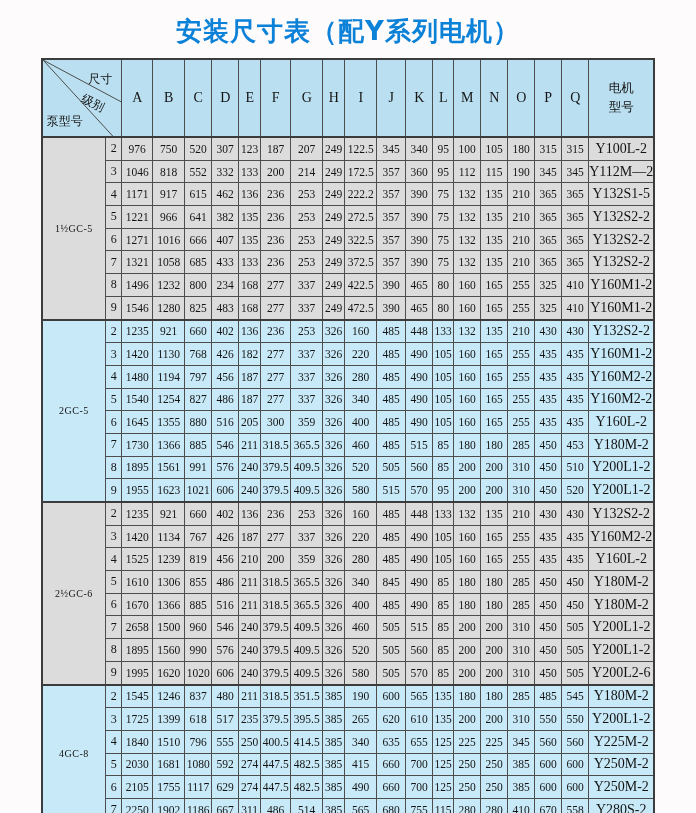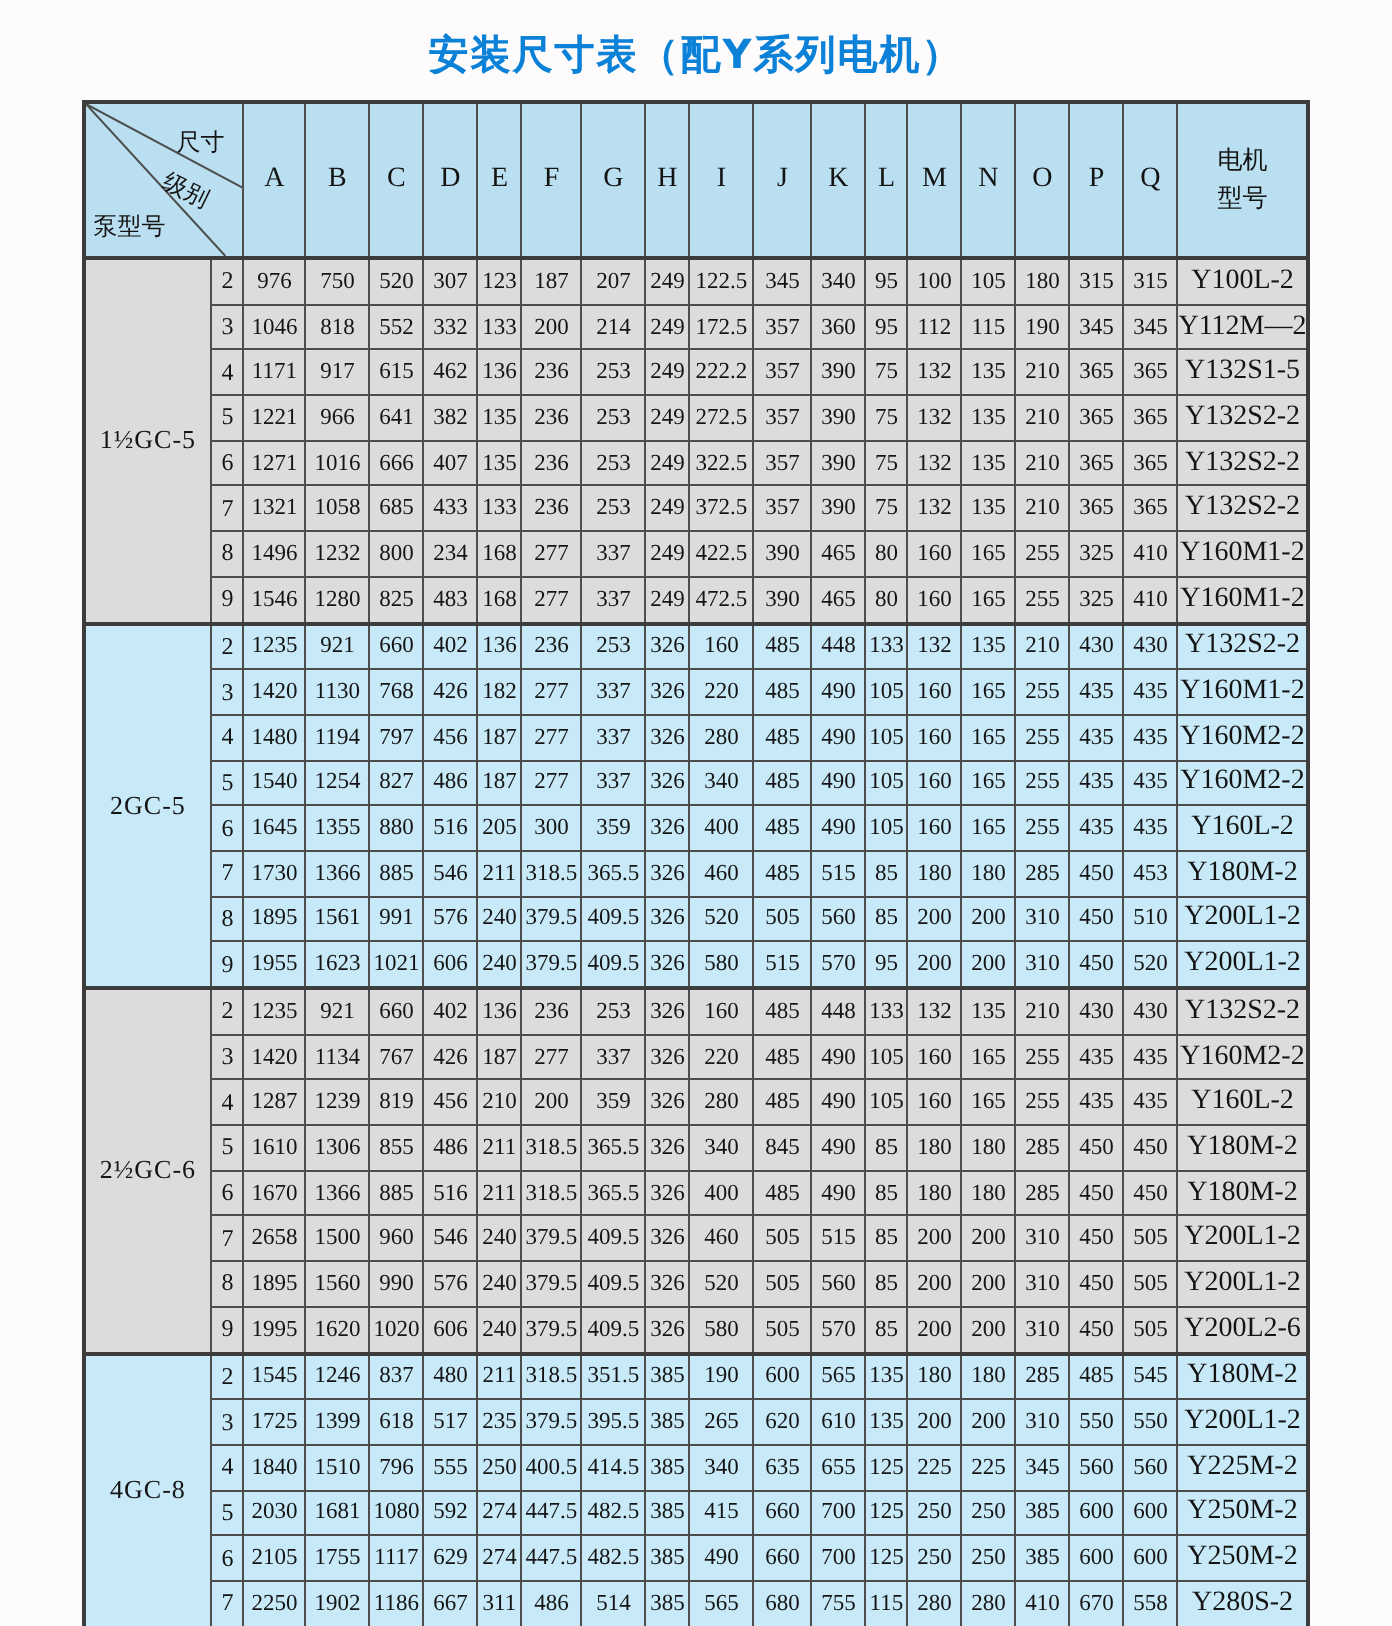--- a/index.html
+++ b/index.html
@@ -12,21 +12,21 @@
   html,body{margin:0;padding:0;}
   body{
     width:696px;height:813px;background:#fdfbfb;
     font-family:"Liberation Serif",serif;color:#141414;
   }
   .page{padding-top:8px;}
   .title{
     text-align:center;
     color:var(--title-blue);
     font-family:"DejaVu Sans",sans-serif;
-    font-size:20px;font-weight:bold;
+    font-size:26px;font-weight:bold;
     letter-spacing:1px;
     margin:6px 0 9px 0;
   }
   table.dim-table{
     border-collapse:collapse;
     table-layout:fixed;
     margin:0 auto;
     border:2px solid #3c3c3c;
   }
   th,td{
@@ -51,21 +51,21 @@
     font-family:"DejaVu Sans",sans-serif;
     font-size:12px;line-height:1;
   }
   .c-top{top:13px;right:9px;}
   .c-mid{top:37px;left:38px;transform:rotate(26deg);}
   .c-bot{bottom:9px;left:4px;}
   tbody{border-top:2.5px solid #3c3c3c;}
   tbody td{height:21.7px;font-size:11.5px;}
   tbody.g-gray td{background:var(--body-gray);}
   tbody.g-blue td{background:var(--body-blue);}
-  td.pump{font-size:13px;letter-spacing:.5px;}
+  td.pump{font-size:10px;letter-spacing:.5px;}
   td.lvl{font-size:12px;}
   td.motor{font-size:14px;margin-left:43px;}
 </style>
 </head>
 <body>
 
 <div class="page">
   <div class="title">安装尺寸表（配Y系列电机）</div>
 
   <table class="dim-table" id="dim-table">
@@ -504,21 +504,21 @@
           <td class="num">105</td>
           <td class="num">160</td>
           <td class="num">165</td>
           <td class="num">255</td>
           <td class="num">435</td>
           <td class="num">435</td>
           <td class="motor">Y160M2-2</td>
         </tr>
         <tr>
           <td class="lvl">4</td>
-          <td class="num">1287</td>
+          <td class="num">1525</td>
           <td class="num">1239</td>
           <td class="num">819</td>
           <td class="num">456</td>
           <td class="num">210</td>
           <td class="num">200</td>
           <td class="num">359</td>
           <td class="num">326</td>
           <td class="num">280</td>
           <td class="num">485</td>
           <td class="num">490</td>

